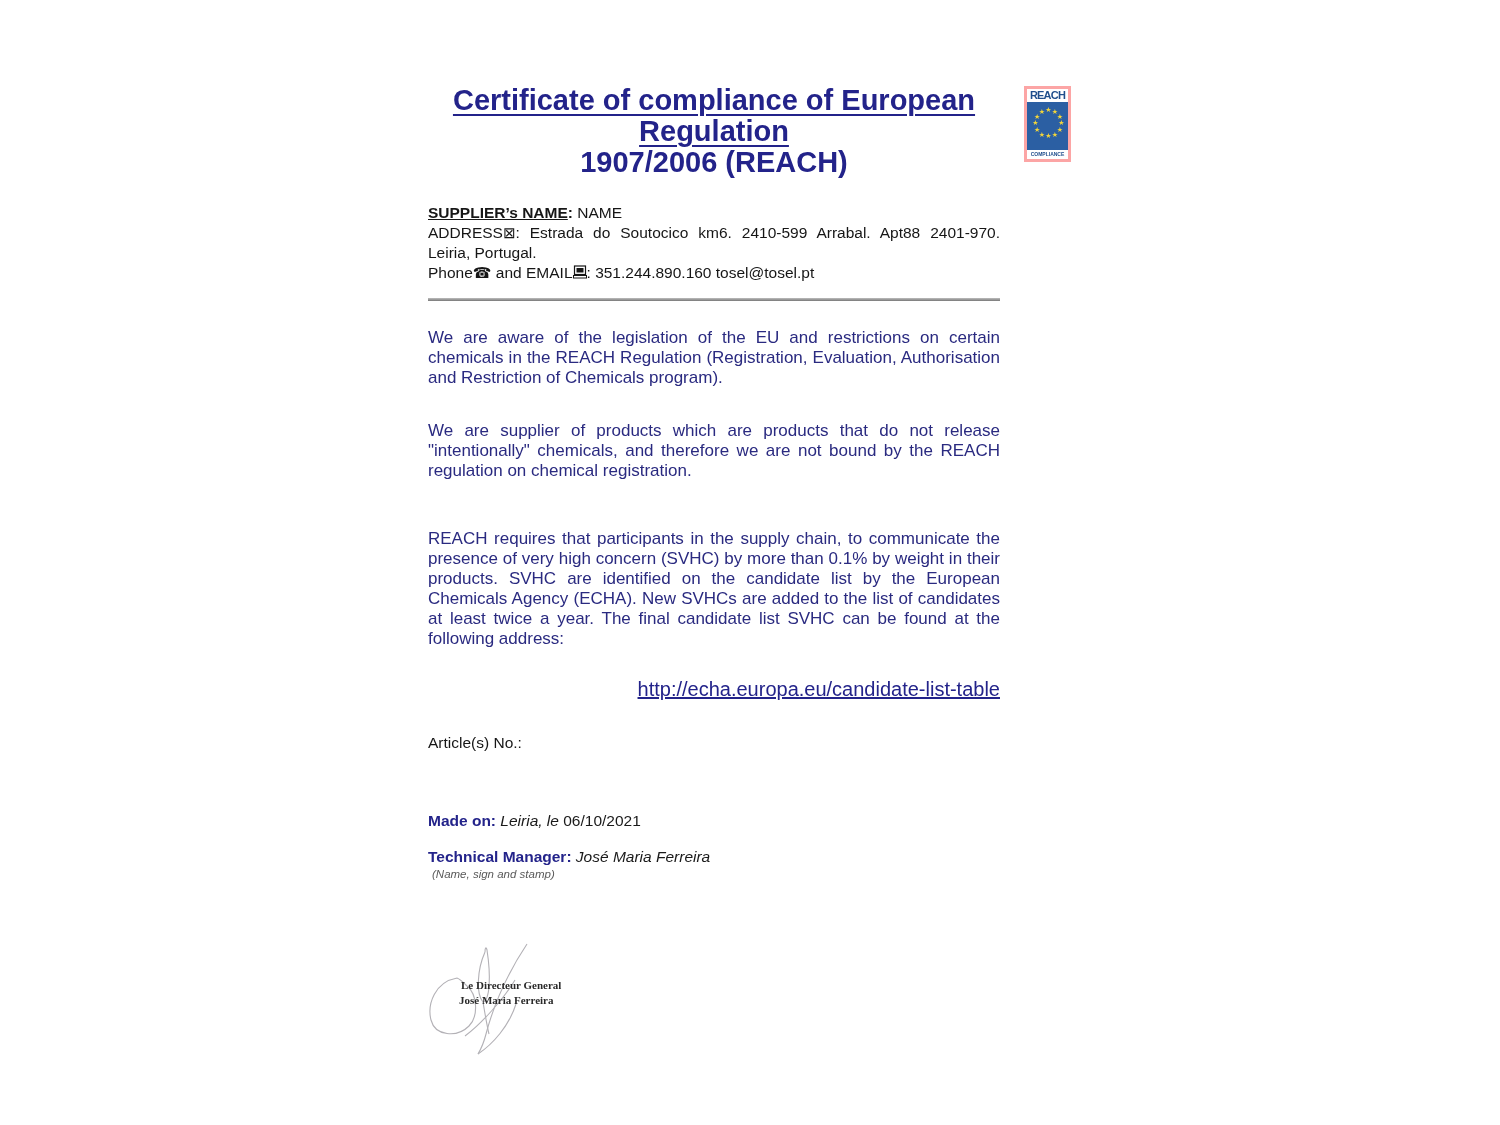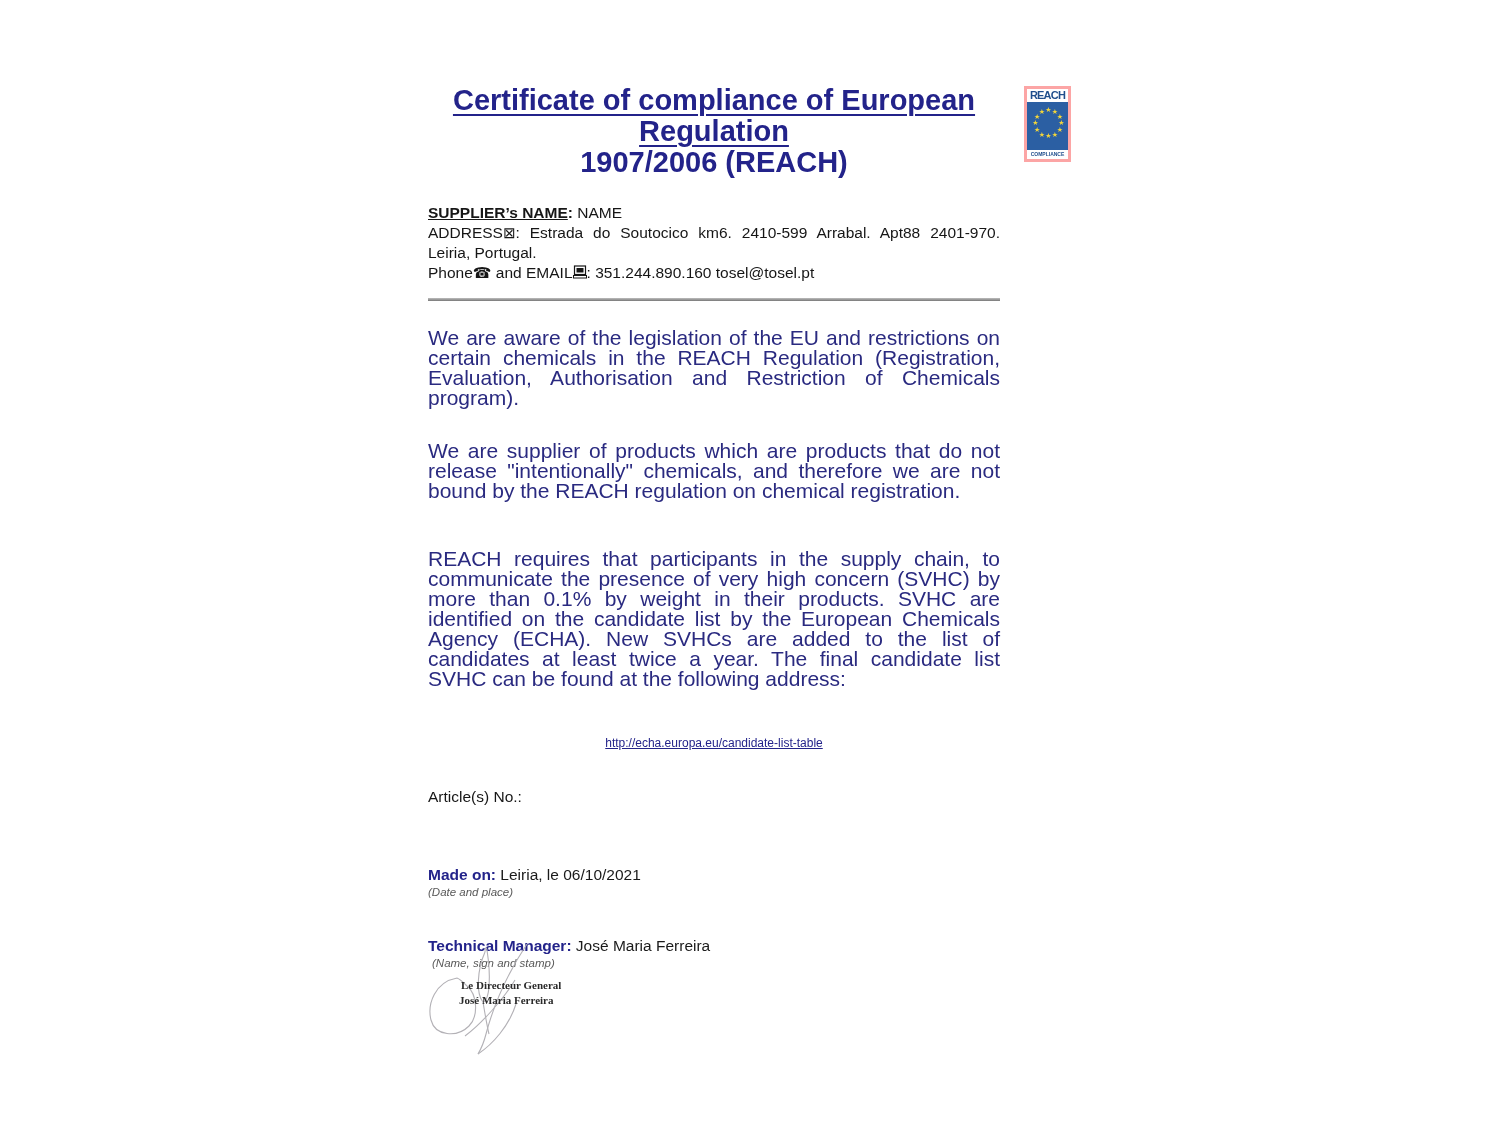--- a/index.html
+++ b/index.html
@@ -9,33 +9,33 @@
   }
   .col{position:absolute;left:428px;top:85px;width:572px;}
   .title{margin:0;text-align:center;font-size:29px;line-height:31px;font-weight:bold;color:#23238a;}
   .title .t1{text-decoration:underline;text-decoration-thickness:2px;text-underline-offset:4px;}
   .supplier{margin-top:25px;font-size:15.5px;line-height:20px;color:#161616;text-align:justify;}
   .supplier .lbl{font-weight:bold;}
   .supplier .lbl-u{font-weight:bold;text-decoration:underline;}
   .glyph{font-size:15px;}
   .comp-icon{display:inline-block;vertical-align:-1px;}
   .rule{margin-top:14px;height:3px;background:linear-gradient(#bdbdbd,#787878);}
-  .para{font-size:21px;line-height:20px;color:#2a2a80;text-align:justify;}
+  .para{font-size:17px;line-height:20px;color:#2a2a80;text-align:justify;}
   .p1{margin-top:27px;}
   .p2{margin-top:33px;}
   .p3{margin-top:48px;}
   .p4{margin-top:36px;}
-  .link-row{margin-top:44px;text-align:center;font-size:12px;line-height:20px;}
+  .link-row{margin-top:30px;text-align:right;font-size:20px;line-height:20px;}
   .link-row a{color:#23238a;text-decoration:underline;}
   .article{margin-top:34px;font-size:15.5px;line-height:20px;color:#161616;}
   .sig-block{font-size:15.5px;line-height:20px;}
   .made-on{margin-top:58px;}
-  .manager{margin-top:36px;}
+  .manager{margin-top:16px;}
   .nav-lbl{font-weight:bold;color:#23238a;}
-  .ital{color:#1a1a1a;text-align:center;}
+  .ital{font-style:italic;color:#1a1a1a;text-align:center;}
   .plain{color:#1a1a1a;}
   .caption{font-size:11.5px;line-height:15px;font-style:italic;color:#595959;}
   .caption.indent{padding-left:4px;}
   
   .logo{
     position:absolute;left:1024px;top:86px;width:47px;height:76px;
     border:3px solid #fca5a5;box-sizing:border-box;display:flex;flex-direction:column;background:#ffffff;
   }
   .logo-head{
     background:#ffffff;color:#1f4e8c;font-weight:bold;font-size:11px;line-height:13px;
@@ -81,21 +81,20 @@
 
   <div class="link-row">
     <a href="#">http://echa.europa.eu/candidate-list-table</a>
   </div>
 
 
   <div class="article">Article(s) No.:</div>
 
   <div class="sig-block made-on">
     <div><span class="nav-lbl">Made on:</span><span class="ital"> Leiria, le </span><span class="plain">06/10/2021</span></div>
-    <div class="caption">(Date and place)</div>
   </div>
 
   <div class="sig-block manager">
     <div><span class="nav-lbl">Technical Manager:</span><span class="ital"> José Maria Ferreira</span></div>
     <div class="caption indent">(Name, sign and stamp)</div>
   </div>
 
 </div>
 
 <div class="logo">

